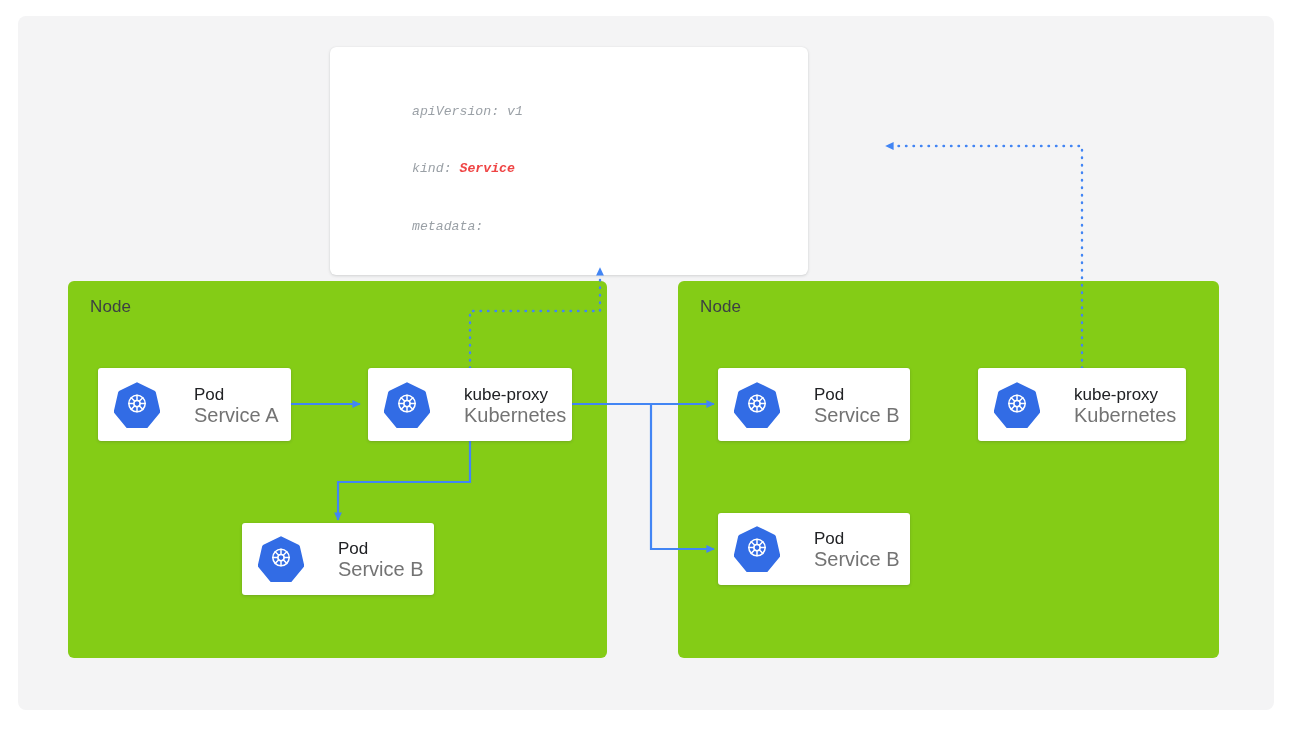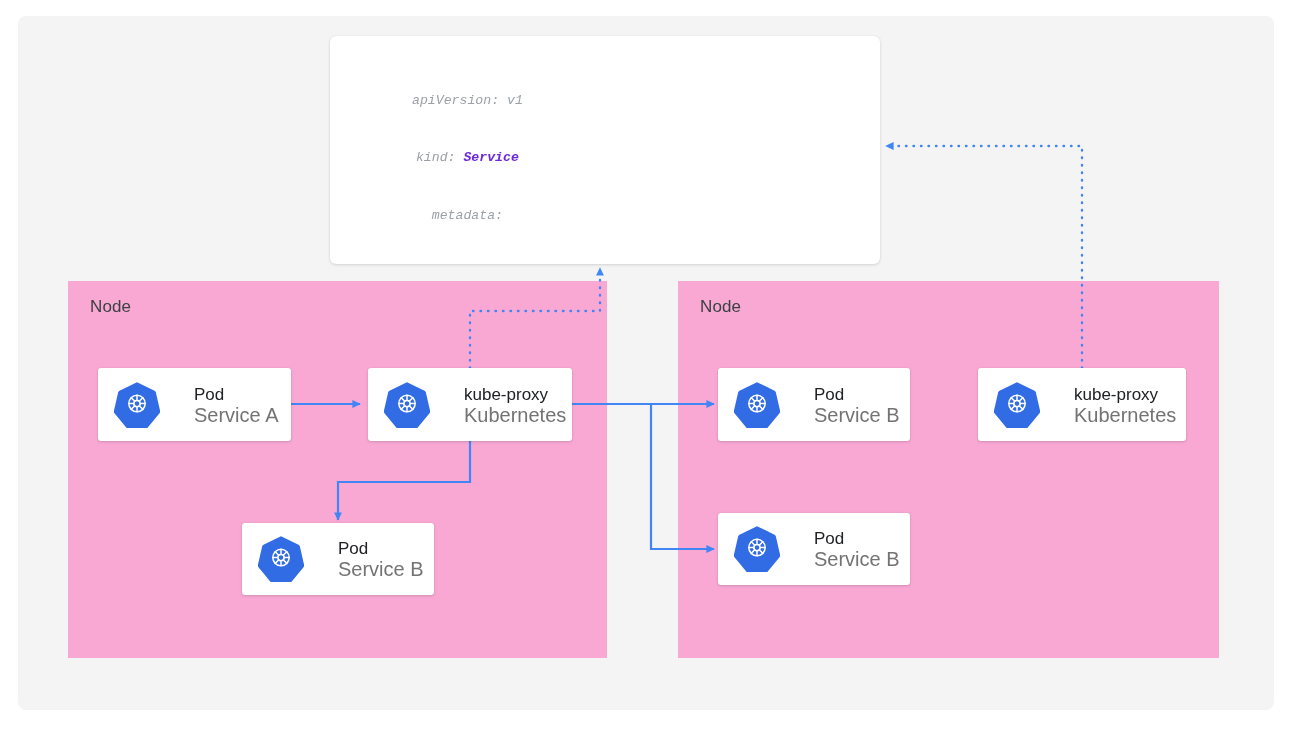--- a/index.html
+++ b/index.html
@@ -16,55 +16,54 @@
     position: absolute;
     left: 18px; top: 16px;
     width: 1256px; height: 694px;
     background: #f4f4f5;
     border-radius: 8px;
   }
 
   
   .node-box {
     position: absolute;
-    background: #f9a8d4;
-    border-radius: 0;
+    background: #84cc16;
+    border-radius: 6px;
   }
   .node-label {
     position: absolute;
     left: 22px; top: 16px;
     font-size: 17px;
     color: #3c4043;
     letter-spacing: .1px;
     white-space: nowrap;
   }
 
   
   .yaml-card {
     position: absolute;
-    left: 330px; top: 36px;
-    width: 550px; height: 228px;
+    left: 330px; top: 47px;
+    width: 478px; height: 228px;
     background: #ffffff;
     border-radius: 6px;
     box-shadow: 0 1px 3px rgba(60,64,67,.18), 0 0 1px rgba(60,64,67,.10);
     overflow: hidden;
-    text-align: center;
   }
   .yaml-body {
     position: absolute;
     left: 82px; top: 16px;
     font-family: "Liberation Mono", "DejaVu Sans Mono", monospace;
     font-style: italic;
     font-size: 13.2px;
     line-height: 19.3px;
     color: #9aa0a6;
     white-space: pre;
   }
   .yaml-line { white-space: pre; }
-  .yaml-line .em { font-weight: bold; color: #6d28d9; }
+  .yaml-line .em { font-weight: bold; color: #ef4444; }
 
   
   .card {
     position: absolute;
     background: #ffffff;
     border-radius: 3px;
     box-shadow: 0 1px 3px rgba(60,64,67,.22), 0 0 1px rgba(60,64,67,.12);
     display: flex;
     align-items: center;
   }

